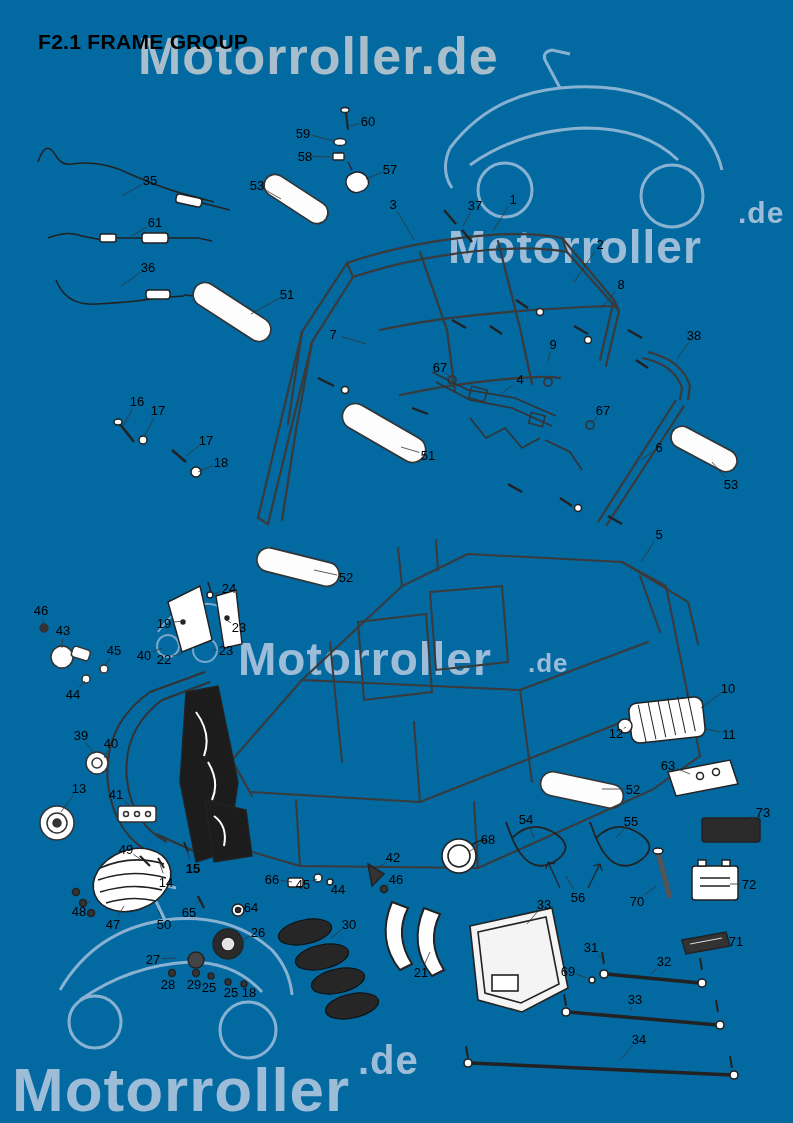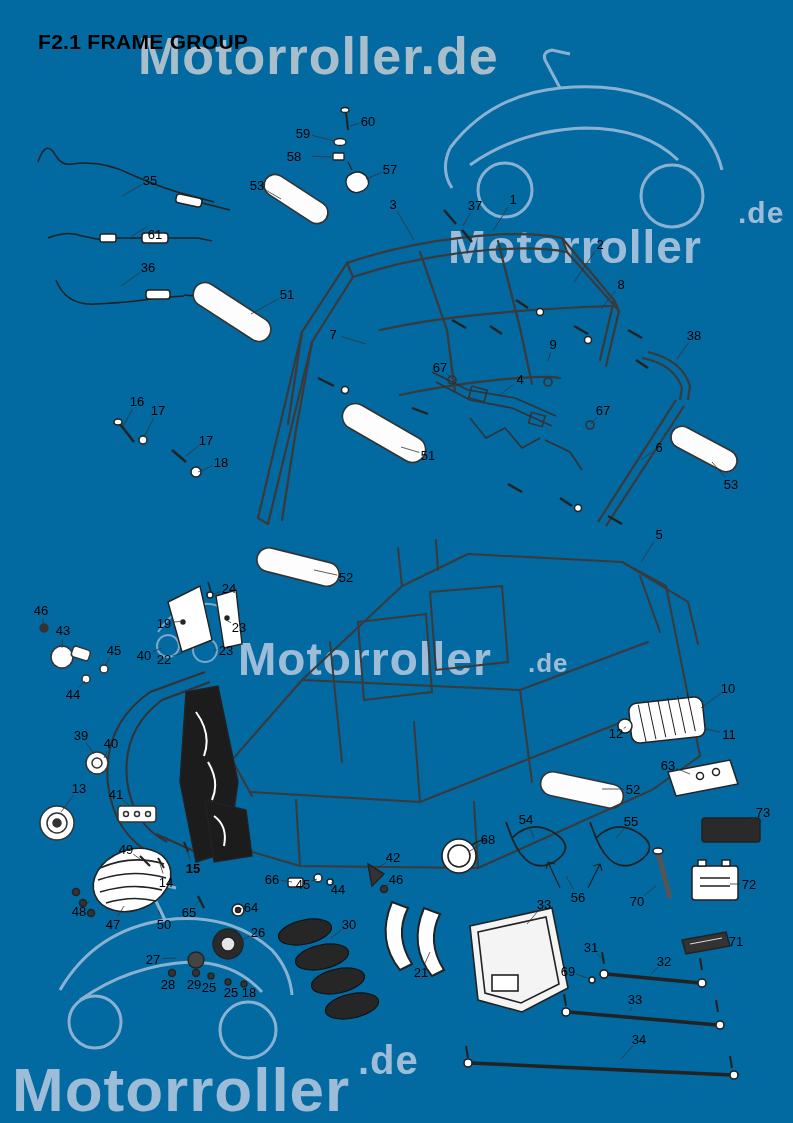--- a/index.html
+++ b/index.html
@@ -390,28 +390,28 @@
       <line x1="209.895533471189" y1="978.0446652881101" x2="210" y2="977" stroke="#333333" stroke-width="0.8"></line>
       <line x1="228.41386902990288" y1="983.3795634330096" x2="228" y2="982" stroke="#333333" stroke-width="0.8"></line>
       <line x1="244.23000953997138" y1="984.3680152639542" x2="244" y2="984" stroke="#333333" stroke-width="0.8"></line>
       <line x1="631.5384615384615" y1="1007.3076923076923" x2="630" y2="1011" stroke="#333333" stroke-width="0.8"></line>
       <line x1="632.979317415398" y1="1045.6896473162244" x2="621" y2="1059" stroke="#333333" stroke-width="0.8"></line>
     </svg>
 
   <div id="labels">
       <span class="part-label" style="left: 368px; top: 121px; color: rgb(0, 0, 0);">60</span>
       <span class="part-label" style="left: 303px; top: 133px; color: rgb(0, 0, 0);">59</span>
-      <span class="part-label" style="left: 294px; top: 156px; color: rgb(0, 0, 0);">58</span>
+      <span class="part-label" style="left: 305px; top: 156px; color: rgb(0, 0, 0);">58</span>
       <span class="part-label" style="left: 390px; top: 169px; color: rgb(0, 0, 0);">57</span>
       <span class="part-label" style="left: 257px; top: 185px; color: rgb(0, 0, 0);">53</span>
       <span class="part-label" style="left: 150px; top: 180px; color: rgb(0, 0, 0);">35</span>
       <span class="part-label" style="left: 393px; top: 204px; color: rgb(0, 0, 0);">3</span>
       <span class="part-label" style="left: 475px; top: 205px; color: rgb(0, 0, 0);">37</span>
       <span class="part-label" style="left: 513px; top: 199px; color: rgb(0, 0, 0);">1</span>
-      <span class="part-label" style="left: 155px; top: 222px; color: rgb(0, 0, 0); margin-top: 12px;">61</span>
+      <span class="part-label" style="left: 155px; top: 222px; color: rgb(0, 0, 0);">61</span>
       <span class="part-label" style="left: 600px; top: 244px; color: rgb(0, 0, 0);">2</span>
       <span class="part-label" style="left: 148px; top: 267px; color: rgb(0, 0, 0);">36</span>
       <span class="part-label" style="left: 621px; top: 284px; color: rgb(0, 0, 0);">8</span>
       <span class="part-label" style="left: 287px; top: 294px; color: rgb(0, 0, 0);">51</span>
       <span class="part-label" style="left: 333px; top: 334px; color: rgb(0, 0, 0);">7</span>
       <span class="part-label" style="left: 553px; top: 344px; color: rgb(0, 0, 0);">9</span>
       <span class="part-label" style="left: 694px; top: 335px; color: rgb(0, 0, 0);">38</span>
       <span class="part-label" style="left: 440px; top: 367px; color: rgb(0, 0, 0);">67</span>
       <span class="part-label" style="left: 520px; top: 379px; color: rgb(0, 0, 0);">4</span>
       <span class="part-label" style="left: 137px; top: 401px; color: rgb(0, 0, 0);">16</span>

